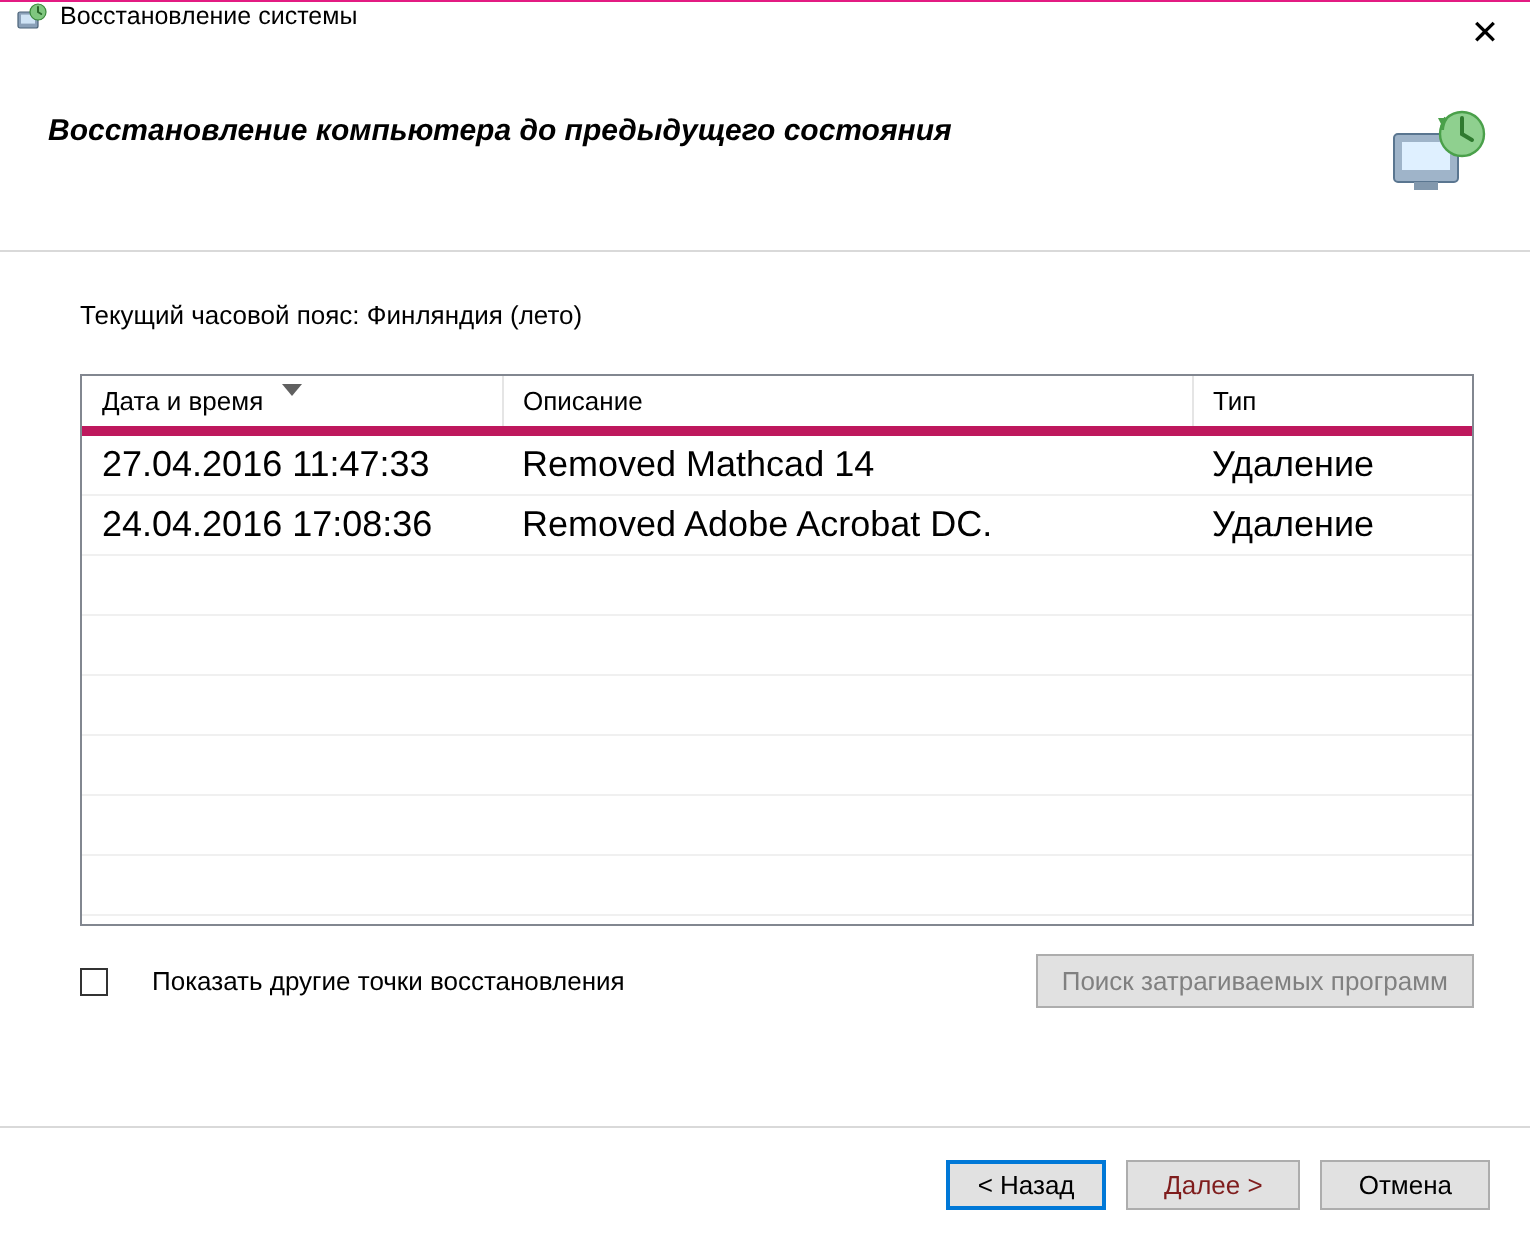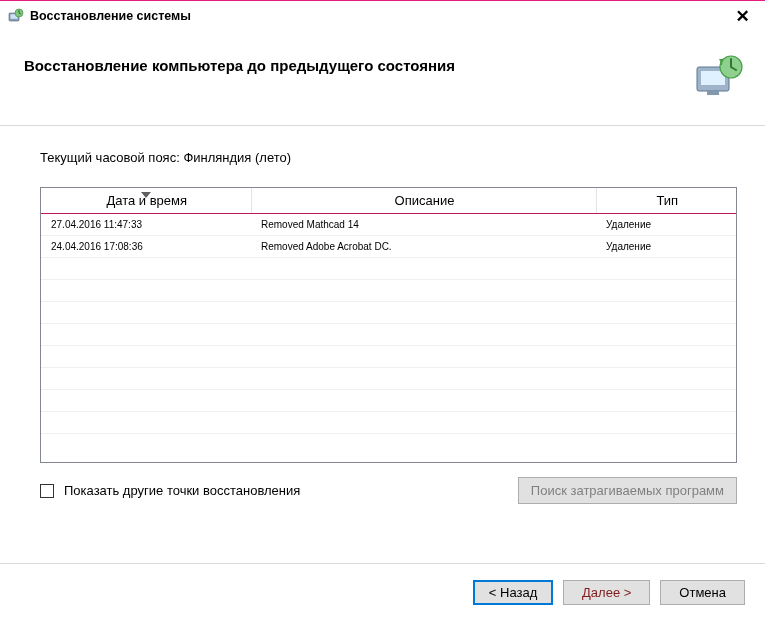--- a/index.html
+++ b/index.html
@@ -8,38 +8,38 @@
     width: 765px; height: 623px;
     font-family: "Segoe UI", Tahoma, sans-serif;
     font-size: 13px;
     background: #fff;
     color: #000;
     overflow: hidden;
   }
   .window { width: 765px; height: 623px; display: flex; flex-direction: column; border-top: 1px solid #e31b82; }
   .titlebar {
     height: 30px;
-    display: flex; align-items: center;
+    display: flex; 
     padding: 0 0 0 8px;
     background: #fff;
-    font-weight: bold;
   }
   .titlebar .title-icon { width: 16px; height: 16px; margin-right: 6px; }
   .titlebar .title-text { flex: 1; font-size: 12.5px; color: #000; }
   .titlebar .close-btn {
     width: 45px; height: 30px;
     display: flex; align-items: center; justify-content: center;
     cursor: default;
   }
   .close-x { font-family: Arial, sans-serif; font-size: 17px; line-height: 1; color: #000; }
 
   .header-band {
     padding: 26px 20px 22px 24px;
     display: flex; align-items: flex-start;
     border-bottom: 1px solid #d9d9d9;
+    font-style: italic;
   }
   .header-band .heading { flex: 1; font-size: 15px; font-weight: bold; color: #000; }
   .header-band .big-icon { width: 52px; height: 52px; margin-left: 12px; margin-top: -6px; }
 
   .body {
     flex: 1; padding: 24px 28px 10px 40px;
     display: flex; flex-direction: column;
   }
   .tz-line { font-size: 13px; color: #000; margin-bottom: 22px; }
 
@@ -48,55 +48,55 @@
     background: #fff;
     height: 276px;
     overflow: hidden;
   }
   table {
     width: 100%;
     border-collapse: collapse;
     table-layout: fixed;
   }
   thead th {
-    text-align: center;
+    text-align: left;
     font-weight: normal;
     font-size: 13px;
     padding: 5px 8px 5px 10px;
     background: #fff;
     border-right: 1px solid #e5e5e5;
-    border-bottom: 1px solid #be185d;
+    border-bottom: 5px solid #be185d;
     position: relative;
   }
   thead th:last-child { border-right: none; }
   thead th .sort-caret {
     position: absolute;
     top: -2px; left: 50%;
     transform: translateX(-50%);
   }
   tbody td {
     padding: 4px 8px 4px 10px;
-    font-size: 10px;
+    font-size: 18px;
     border-bottom: 1px solid #f0f0f0;
     white-space: nowrap;
     overflow: hidden;
     text-overflow: ellipsis;
     height: 22px;
     margin-top: 13px;
   }
   tbody tr.empty td { color: transparent; }
   .col-date { width: 210px; }
   .col-desc { width: auto; }
   .col-type { width: 140px; }
 
   .below-table {
     display: flex; align-items: center; justify-content: space-between;
     margin-top: 14px;
   }
-  .chk-row { display: flex; align-items: center; gap: 10px; }
+  .chk-row { display: flex; align-items: center; gap: 22px; }
   .chk-box {
     width: 14px; height: 14px;
     border: 1px solid #333;
     background: #fff;
     display: inline-block;
   }
   .btn-scan {
     border: 1px solid #adadad;
     background: #e1e1e1;
     color: #808080;

